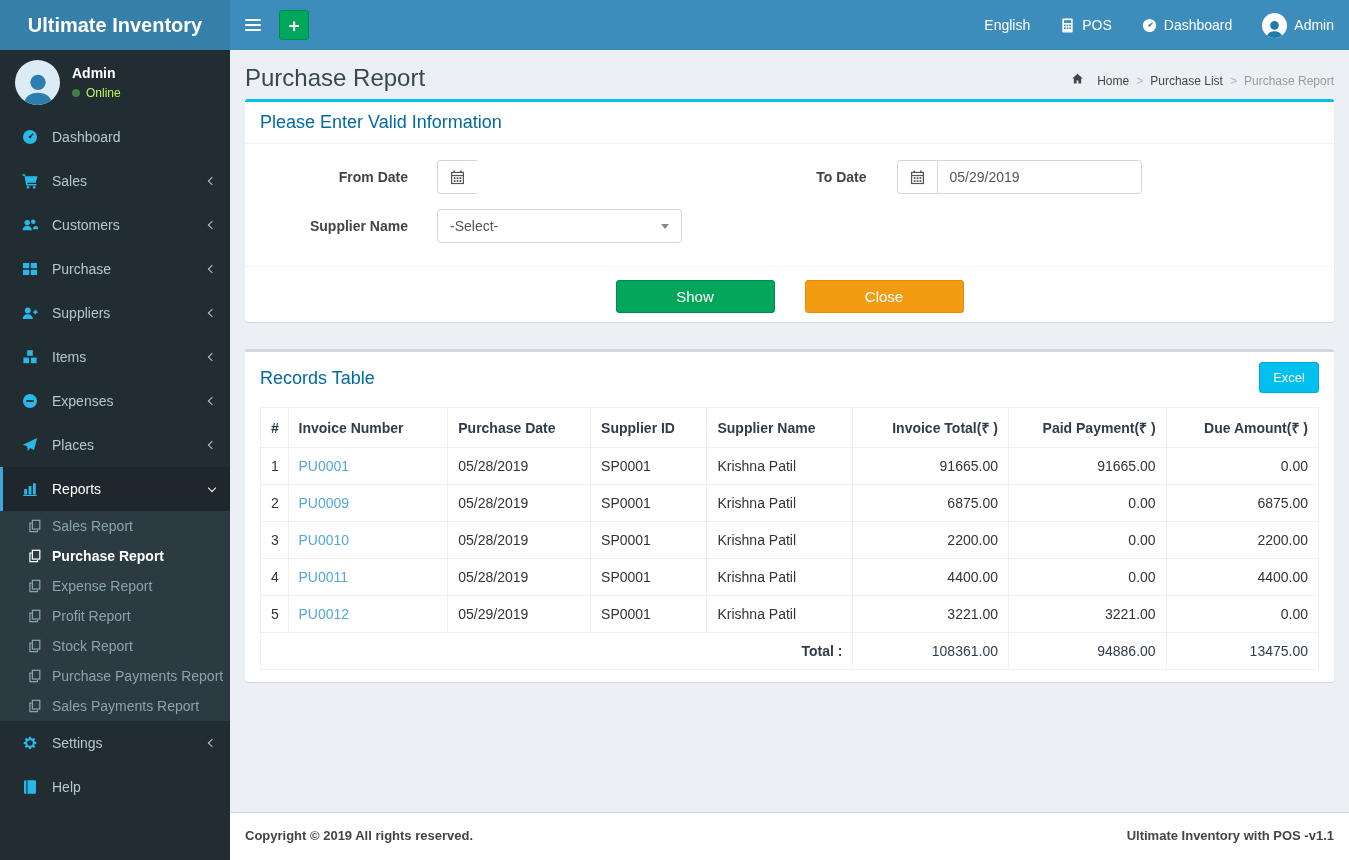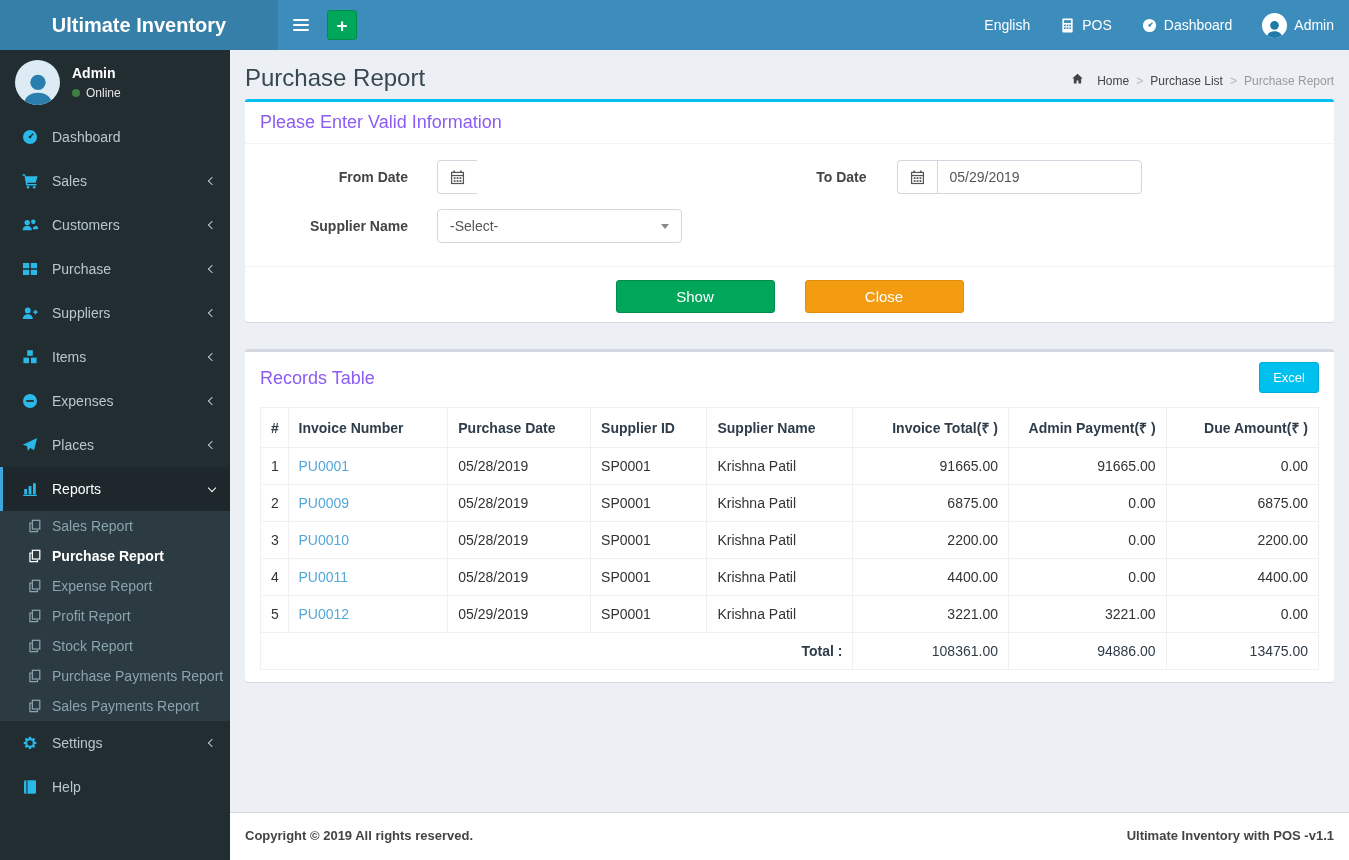--- a/index.html
+++ b/index.html
@@ -1,21 +1,21 @@
 <!DOCTYPE html>
 <html><head>
 <meta charset="utf-8">
 <style>
   * { margin:0; padding:0; box-sizing:border-box; }
   html,body { width:1349px; height:860px; overflow:hidden;
     font-family:"Liberation Sans", sans-serif; background:#ecf0f5; }
 
   
   .topbar { display:flex; height:50px; }
-  .logo { width:278px; background:#367fa9; color:#fff; font-size:20px; font-weight:bold;
+  .logo { width:230px; background:#367fa9; color:#fff; font-size:20px; font-weight:bold;
     display:flex; align-items:center; justify-content:center; }
   .navbar { flex:1; background:#3c8dbc; display:flex; align-items:center; color:#fff; }
   .hamburger { width:45px; height:50px; display:flex; flex-direction:column; gap:3px;
     align-items:center; justify-content:center; cursor:pointer; }
   .hamburger span { width:16px; height:2px; background:#fff; border-radius:1px; }
   .plus-btn { width:30px; height:30px; background:#00a65a; border:1px solid #008d4c; border-radius:3px;
     color:#fff; font-size:19px; font-weight:bold; display:flex; align-items:center; justify-content:center;
     margin-left:4px; cursor:pointer; line-height:1; }
   .nav-right { margin-left:auto; display:flex; align-items:center; height:50px; }
   .nav-item { display:flex; align-items:center; gap:7px; padding:0 15px; height:50px;
@@ -23,21 +23,21 @@
   .nav-item svg { display:block; }
   .nav-avatar { width:25px; height:25px; border-radius:50%; background:#fff;
     display:flex; align-items:flex-end; justify-content:center; overflow:hidden; }
 
   
   .sidebar { position:absolute; left:0; top:50px; bottom:0; width:230px; background:#222d32; }
   .user-panel { display:flex; align-items:center; gap:12px; padding:12px 10px 12px 15px; height:65px; }
   .user-avatar { width:45px; height:45px; border-radius:50%; background:#dcebf4; overflow:hidden;
     display:flex; align-items:flex-end; justify-content:center; flex:none; }
   .user-name { color:#fff; font-size:14px; font-weight:bold; margin-bottom:5px; }
-  .user-status { color:#e5e5e5; font-size:12px; display:flex; align-items:center; gap:6px; }
+  .user-status { color:#bef264; font-size:12px; display:flex; align-items:center; gap:6px; }
   .dot { width:8px; height:8px; border-radius:50%; background:#3f7e44; }
 
   .menu { list-style:none; }
   .menu-item { display:flex; align-items:center; height:44px; padding:0 15px 0 22px;
     color:#b8c7ce; font-size:14px; cursor:pointer; }
   .menu-item .mi-icon { width:20px; margin-right:10px; color:#29b8e8; display:flex; }
   .menu-item.active { background:#1e282c; color:#fff; border-left:3px solid #3ea6d8; padding-left:19px; }
   .chev { margin-left:auto; width:6px; height:6px; border-style:solid; border-color:currentColor;
     border-width:1.5px 1.5px 0 0; display:inline-block; }
   .chev.left { transform:rotate(-135deg); }
@@ -57,21 +57,21 @@
   .breadcrumb .crumb { color:#444; cursor:pointer; display:flex; align-items:center; gap:13px; }
   .breadcrumb .sep { color:#b0b6bd; }
   .breadcrumb .current { color:#999; }
 
   .content { flex:1; padding:7px 15px 0 15px; }
 
   .box { background:#fff; border-radius:3px; box-shadow:0 1px 1px rgba(0,0,0,0.1); margin-bottom:27px; }
   .box-info { border-top:3px solid #00c0ef; }
   .box-default { border-top:3px solid #d2d6de; }
   .box-header { padding:8px 15px; border-bottom:1px solid #f4f4f4; position:relative; }
-  .box-title { font-size:18px; font-weight:normal; color:#8b5cf6; line-height:25px; }
+  .box-title { font-size:18px; font-weight:normal; color:#0369a1; line-height:25px; }
 
   .box-body { padding:16px 15px 23px 15px; }
   .form-row { display:flex; margin-bottom:15px; }
   .form-row:last-child { margin-bottom:0; }
   .fg { display:flex; width:50%; }
   .fg label { font-size:14px; font-weight:bold; color:#444; line-height:34px; text-align:right; }
   .fg .lab-w { flex:0 0 177px; padding-right:29px; }
   .fg2 .lab-w { flex:0 0 107px; padding-right:30px; }
   .control { width:245px; }
   .input-group { display:flex; height:34px; }
@@ -491,21 +491,21 @@
               <col style="width:14.4%">
           </colgroup>
           <thead>
             <tr>
               <th>#</th>
               <th>Invoice Number</th>
               <th>Purchase Date</th>
               <th>Supplier ID</th>
               <th>Supplier Name</th>
               <th class="num">Invoice Total(₹ )</th>
-              <th class="num">Admin Payment(₹ )</th>
+              <th class="num">Paid Payment(₹ )</th>
               <th class="num">Due Amount(₹ )</th>
             </tr>
           </thead>
           <tbody>
             <tr>
               <td>1</td>
               <td><a class="inv-link">PU0001</a></td>
               <td>05/28/2019</td>
               <td>SP0001</td>
               <td>Krishna Patil</td>

